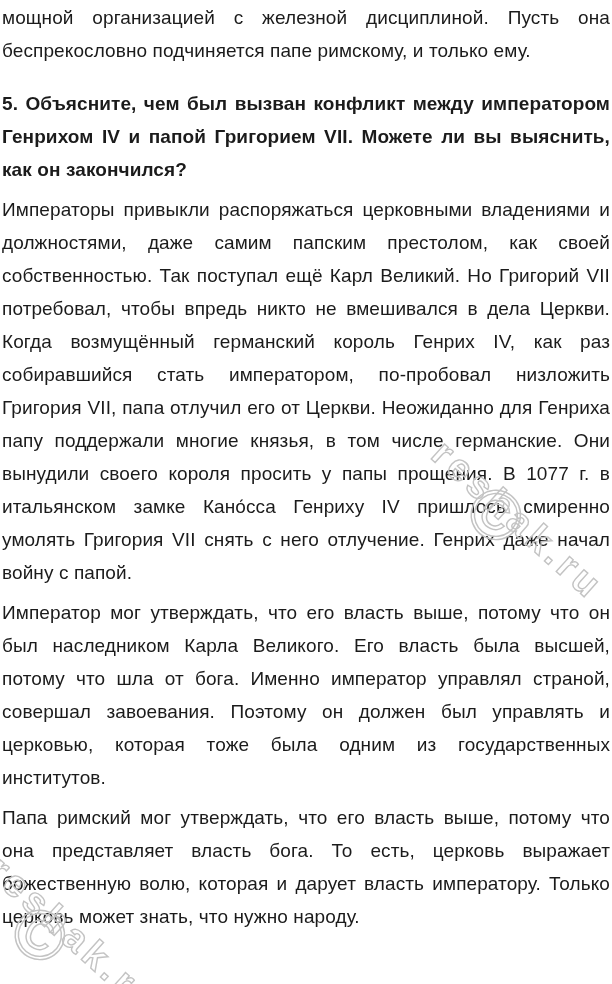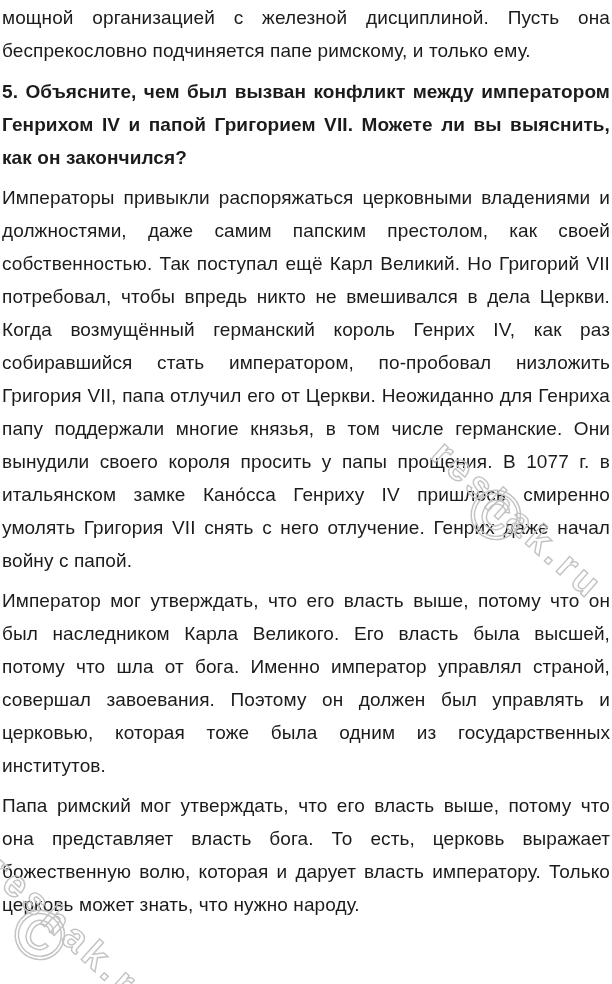--- a/index.html
+++ b/index.html
@@ -21,21 +21,21 @@
   }
   .page p, .page h2 {
     margin: 0 0 7px 0;
     font-size: 19px;
     line-height: 33px;
     text-align: justify;
     letter-spacing: 0.1px;
   }
   .page h2 {
     font-weight: 700;
-    margin-top: 8px;
+    margin-top: 20px;
     margin-bottom: 7px;
   }
   .watermark {
     position: absolute;
     pointer-events: none;
     z-index: 5;
   }
   .wm-text {
     display: inline-block;
     transform: rotate(42deg);

